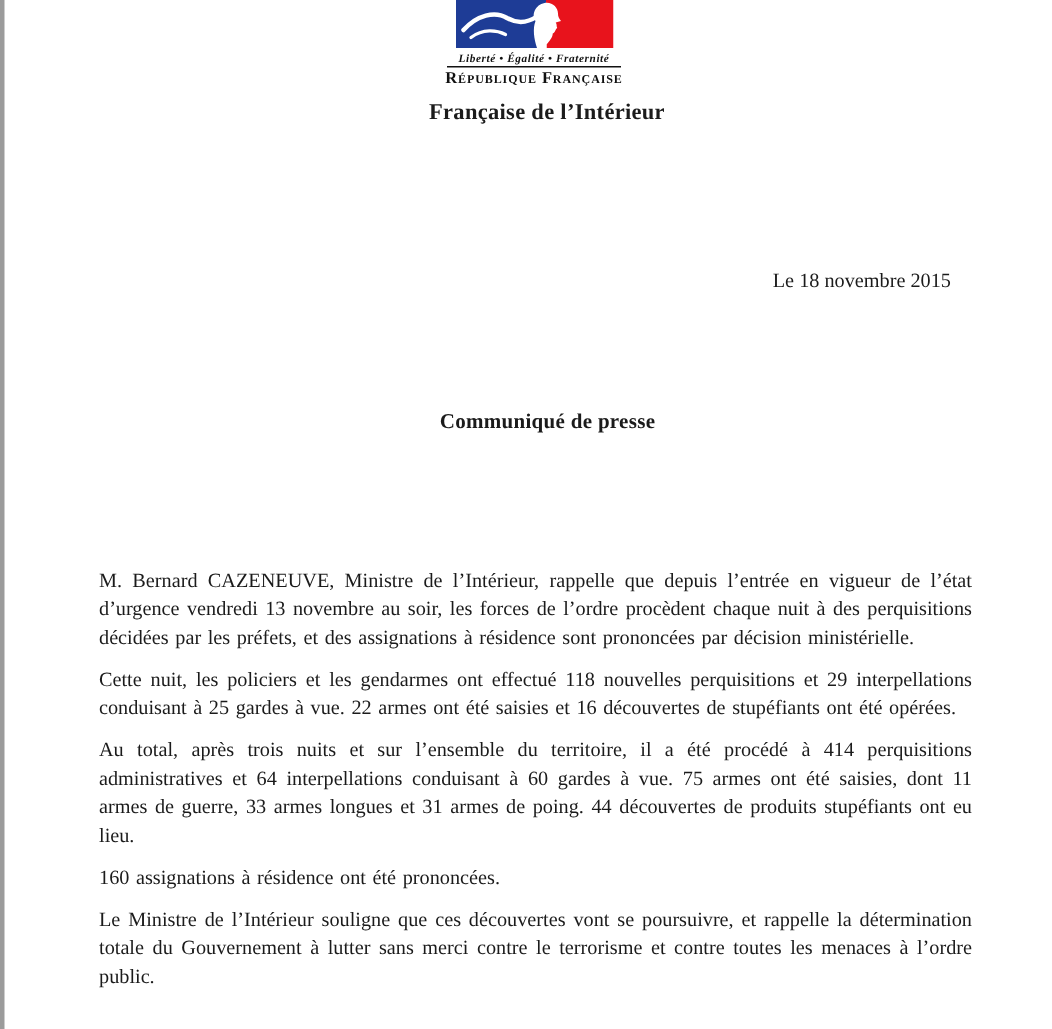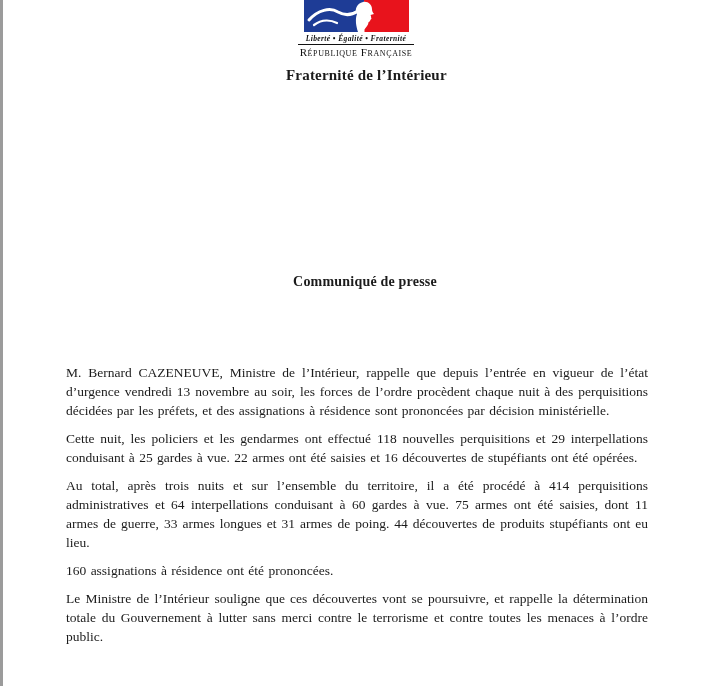--- a/index.html
+++ b/index.html
@@ -25,21 +25,21 @@
   .motto {
     margin-top: 2px;
     font-size: 7.5px; font-weight: bold; font-style: italic;
     letter-spacing: 0.4px; white-space: nowrap; color: #111;
   }
   .motto-rule {
     width: 116px; height: 0; border-top: 1.6px solid #111;
     margin: 1px 0 1px 0;
   }
   .republic {
-    font-size: 11px; font-weight: normal;
+    font-size: 11px; font-weight: bold;
     font-variant: small-caps; letter-spacing: 0.6px;
     white-space: nowrap; color: #111;
   }
   .ministry {
     position: absolute; top: 67px; left: 283px;
     font-size: 15px; font-weight: bold; white-space: nowrap;
     letter-spacing: 0.2px;
   }
   
   .date-line {
@@ -47,21 +47,21 @@
     text-align: right; font-size: 13.5px;
   }
   .press-title {
     position: absolute; top: 274px; left: 63px; width: 598px;
     text-align: center; font-size: 14px; font-weight: bold;
     letter-spacing: 0.2px;
     font-family: Liberation Serif, serif;
   }
   
   .body-text {
-    position: absolute; top: 363px; left: 63px; width: 582px;
+    position: absolute; top: 377px; left: 63px; width: 582px;
     font-size: 13.5px; line-height: 19px;
     text-align: justify;
   }
   .body-text p { margin: 0 0 9px 0; word-spacing: 1px; }
 </style>
 </head>
 <body>
 
 <div class="page">
 
@@ -73,22 +73,23 @@
       <path d="M5 20 C14 10 26 7 34 12 C41 16 48 15 54 11" stroke="#ffffff" stroke-width="3" fill="none" stroke-linecap="round"></path>
       <path d="M10 25 C18 19 27 20 33 23" stroke="#ffffff" stroke-width="2.2" fill="none" stroke-linecap="round"></path>
 
       <path d="M54 32 C52 26 51 19 53 14 C50 10 53 3 59 2 C64 1 68 5 68 9 C68 11 68.5 12 70 14 L66.5 15 C67.5 16.5 66.8 17.5 67.5 18.7 C66 19.5 66.5 21.5 64.5 22.3 C64.5 25 62 27.5 60.5 29.5 L60.5 32 Z" fill="#ffffff"></path>
     </svg>
     <div class="motto">Liberté • Égalité • Fraternité</div>
     <div class="motto-rule"></div>
     <div class="republic">République Française</div>
   </div>
 
-  <div class="ministry">Fraternité de l’Intérieur</div>
+  <div class="ministry">Française de l’Intérieur</div>
 
+  <div class="date-line">Le 18 novembre 2015</div>
 
   <div class="press-title">Communiqué de presse</div>
 
   <div class="body-text">
     <p>M. Bernard CAZENEUVE, Ministre de l’Intérieur, rappelle que depuis l’entrée en vigueur de l’état d’urgence vendredi 13 novembre au soir, les forces de l’ordre procèdent chaque nuit à des perquisitions décidées par les préfets, et des assignations à résidence sont prononcées par décision ministérielle.</p>
     <p>Cette nuit, les policiers et les gendarmes ont effectué 118 nouvelles perquisitions et 29 interpellations conduisant à 25 gardes à vue. 22 armes ont été saisies et 16 découvertes de stupéfiants ont été opérées.</p>
     <p>Au total, après trois nuits et sur l’ensemble du territoire, il a été procédé à 414 perquisitions administratives et 64 interpellations conduisant à 60 gardes à vue. 75 armes ont été saisies, dont 11 armes de guerre, 33 armes longues et 31 armes de poing. 44 découvertes de produits stupéfiants ont eu lieu.</p>
     <p>160 assignations à résidence ont été prononcées.</p>
     <p>Le Ministre de l’Intérieur souligne que ces découvertes vont se poursuivre, et rappelle la détermination totale du Gouvernement à lutter sans merci contre le terrorisme et contre toutes les menaces à l’ordre public.</p>
   </div>

